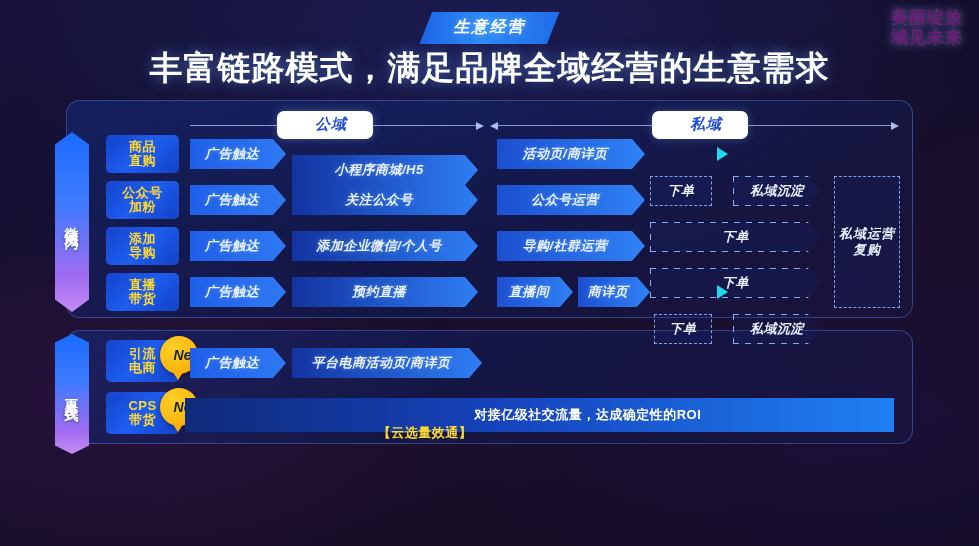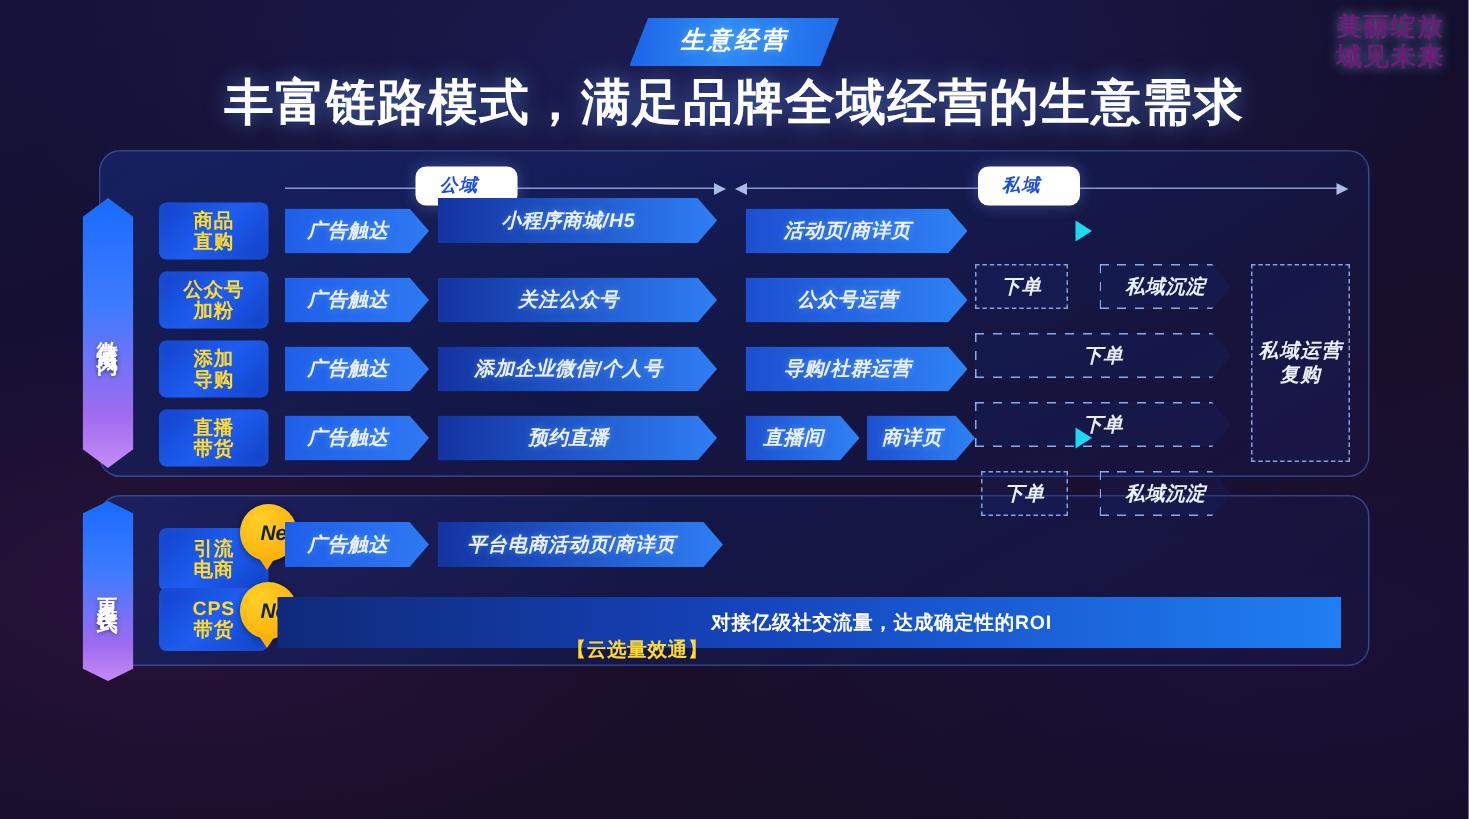--- a/index.html
+++ b/index.html
@@ -57,22 +57,22 @@
   .arrow-head {
     position: absolute; width: 0; height: 0;
     border-top: 4px solid transparent; border-bottom: 4px solid transparent;
   }
   .arrow-head.right { border-left: 8px solid rgba(185,205,250,.9); }
   .arrow-head.left  { border-right: 8px solid rgba(185,205,250,.9); }
 
   .domain-pill {
     position: absolute; top: 111px;
     background: #ffffff; border-radius: 7px;
-    padding: 4px 26px 5px 16px;
-    font-size: 12px; font-weight: bold; font-style: italic;
+    padding: 4px 26px 5px 38px;
+    font-size: 15px; font-weight: bold; font-style: italic;
     color: #1f4fd8; letter-spacing: 1px;
     box-shadow: 0 0 10px rgba(120,170,255,.35);
     font-family: Liberation Serif, serif;
   }
 
   
   .vlabel {
     position: absolute;
     width: 34px;
     background: linear-gradient(180deg, #1a6bff 0%, #3e7bff 40%, #9f6bf0 80%, #c58bf5 100%);
@@ -199,21 +199,21 @@
 <div class="domain-pill" style="left:652px;">私域</div>
 
 <div class="vlabel" id="vlabel-wechat">微信域内</div>
 <div class="vlabel" id="vlabel-more">更多模式</div>
 
 <div class="rowchip" style="top:135px;">
   <span>商品</span>
   <span>直购</span>
 </div>
 <div class="chev ad" style="left:190px; top:139px; width:96px;">广告触达</div>
-<div class="chev mid" style="left:292px; top:132px; width:186px;">小程序商城/H5</div>
+<div class="chev mid" style="left:292px; top:155px; width:186px;">小程序商城/H5</div>
 <div class="chev mid2" style="left:497px; top:139px; width:148px;">活动页/商详页</div>
 <div class="dash" style="left:650px; top:139px; width:62px;">下单</div>
 <div class="play-tri" style="left:717px; top:147px;"></div>
 <div class="dash chevron" style="left:733px; top:139px; width:88px;">私域沉淀</div>
 
 <div class="rowchip" style="top:181px;">
   <span>公众号</span>
   <span>加粉</span>
 </div>
 <div class="chev ad" style="left:190px; top:185px; width:96px;">广告触达</div>
@@ -237,21 +237,21 @@
 <div class="chev ad" style="left:190px; top:277px; width:96px;">广告触达</div>
 <div class="chev mid" style="left:292px; top:277px; width:186px;">预约直播</div>
 <div class="chev mid2" style="left:497px; top:277px; width:76px;">直播间</div>
 <div class="chev mid2" style="left:578px; top:277px; width:72px;">商详页</div>
 <div class="dash" style="left:654px; top:277px; width:58px;">下单</div>
 <div class="play-tri" style="left:717px; top:285px;"></div>
 <div class="dash chevron" style="left:733px; top:277px; width:88px;">私域沉淀</div>
 
 <div class="dashbox-plain" style="left:834px; top:176px; width:66px; height:132px;">私域运营复购</div>
 
-<div class="rowchip" style="top:352px; height:42px;">
+<div class="rowchip" style="top:340px; height:42px;">
   <span>引流</span>
   <span>电商</span>
 </div>
 <div class="newbadge" style="left:160px; top:336px;">New</div>
 <div class="chev ad" style="left:190px; top:348px; width:96px;">广告触达</div>
 <div class="chev mid" style="left:292px; top:348px; width:190px;">平台电商活动页/商详页</div>
 
 <div class="rowchip" style="top:392px; height:42px;">
   <span>CPS</span>
   <span>带货</span>

